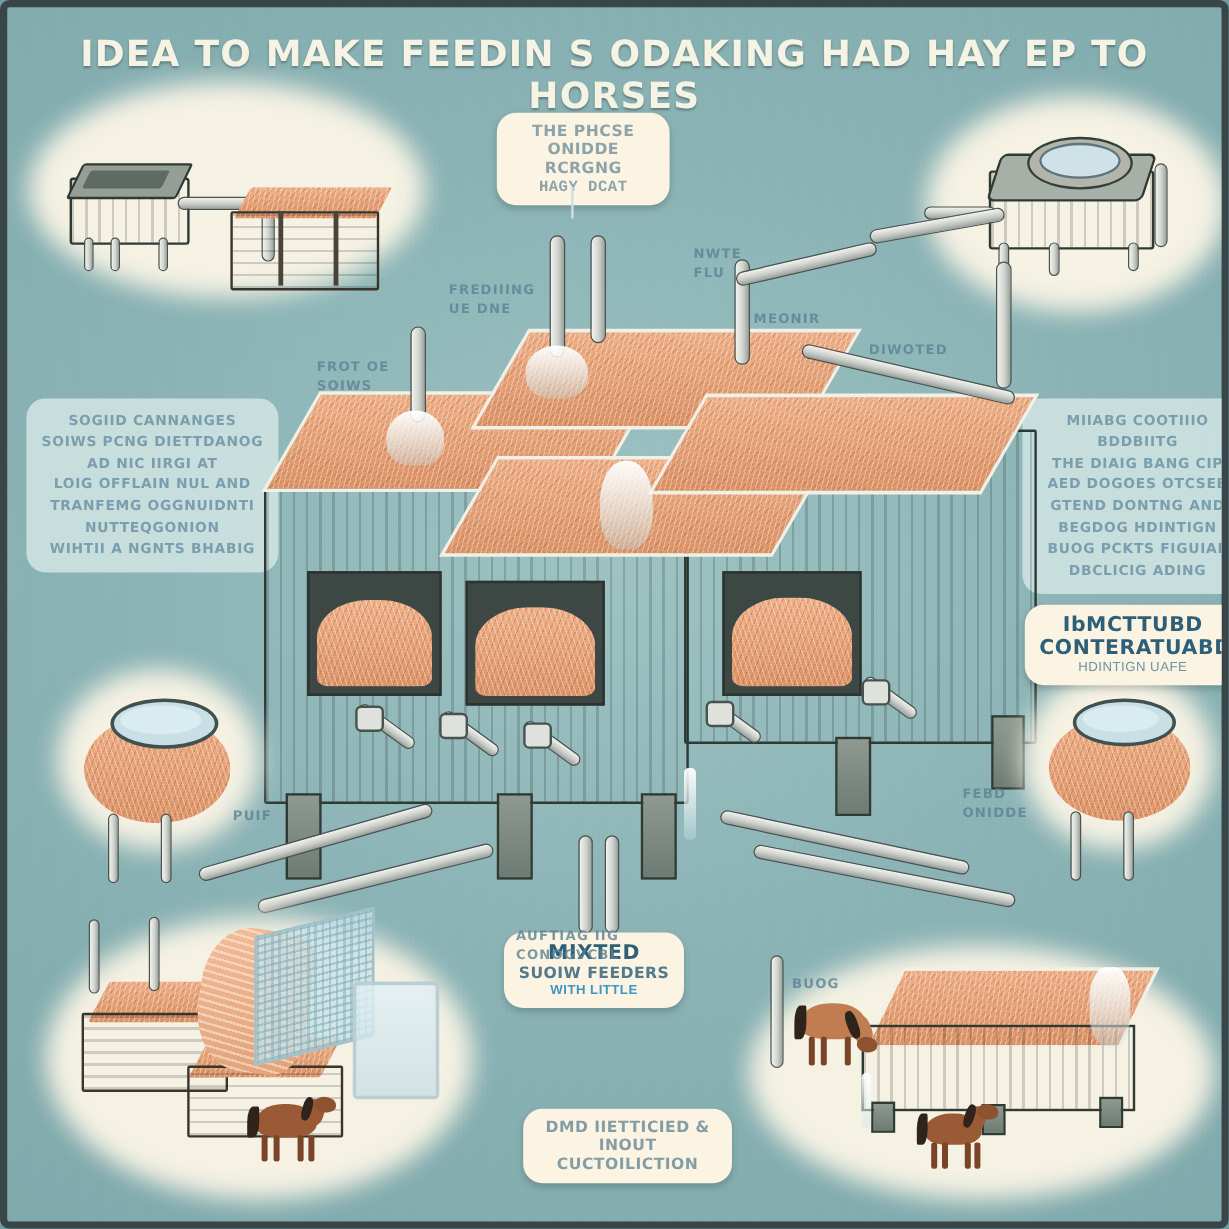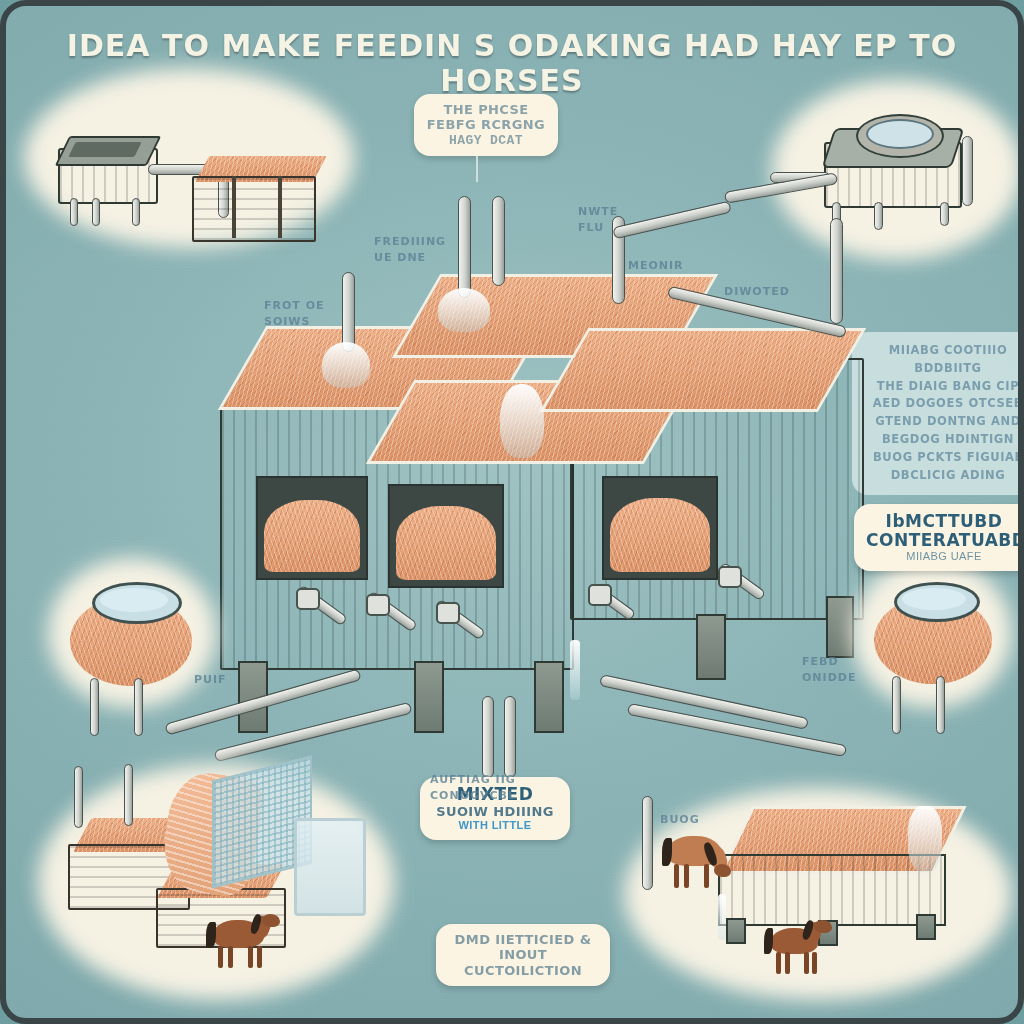--- a/index.html
+++ b/index.html
@@ -2,21 +2,21 @@
 <html><head>
 <meta charset="utf-8">
 <title>Hay Soaking Infographic</title>
 <style>
   html,body{margin:0;padding:0;background:#6f9ea1;}
   body{font-family:"Liberation Sans",sans-serif;}
   #page{
     position:relative;width:1024px;height:1024px;overflow:hidden;
     background:
       radial-gradient(ellipse 900px 700px at 50% 45%, #9fc3c3 0%, #8cb4b6 45%, #7fa9ac 100%);
-    border:6px solid #3a4548;border-radius:26px;box-sizing:border-box;
+    border:6px solid #3a4548;border-radius:8px;box-sizing:border-box;
   }
   #grain{position:absolute;inset:0;pointer-events:none;opacity:.22;
     background-image:
       repeating-linear-gradient(0deg, rgba(255,255,255,.05) 0 1px, transparent 1px 3px),
       repeating-linear-gradient(90deg, rgba(0,0,0,.04) 0 1px, transparent 1px 4px);}
 
   
   .title{
     position:absolute;left:0;right:0;top:22px;text-align:center;
     font-size:30px;letter-spacing:1px;font-weight:bold;color:#f4f3e4;
@@ -108,26 +108,35 @@
     <div style="position:absolute;left:54px;top:13px;width:64px;height:26px;background:#cfe2e8;border:2px solid #5c7680;border-radius:50%;"></div>
     <div class="pipe-v" style="left:20px;top:96px;width:7px;height:22px;"></div>
     <div class="pipe-v" style="left:62px;top:96px;width:7px;height:26px;"></div>
     <div class="pipe-v" style="left:128px;top:96px;width:7px;height:22px;"></div>
     <div class="pipe" style="left:-42px;top:66px;width:58px;height:9px;"></div>
     <div class="pipe-v" style="left:150px;top:30px;width:9px;height:68px;"></div>
   </div>
 
   <div class="callout" style="left:408px;top:88px;width:120px;">
     <div class="l2" style="opacity:.65;">THE PHCSE</div>
-    <div class="l2" style="opacity:.65;">FEBFG RCRGNG</div>
+    <div class="l2" style="opacity:.65;">ONIDDE RCRGNG</div>
     <div class="l2" style="opacity:.65;font-family:Liberation Mono, monospace;">HAGY DCAT</div>
   </div>
   <div class="leader" style="left:470px;top:150px;width:2px;height:26px;"></div>
 
 
+  <div class="panel" style="left:16px;top:326px;width:186px;">
+    <div>SOGIID CANNANGES</div>
+    <div>SOIWS PCNG DIETTDANOG</div>
+    <div>AD NIC IIRGI AT</div>
+    <div>LOIG OFFLAIN NUL AND</div>
+    <div>TRANFEMG OGGNUIDNTI</div>
+    <div>NUTTEQGONION</div>
+    <div>WIHTII A NGNTS BHABIG</div>
+  </div>
 
   <div class="panel" style="left:846px;top:326px;width:168px;">
     <div>MIIABG COOTIIIO</div>
     <div>BDDBIITG</div>
     <div>THE DIAIG BANG CIP</div>
     <div>AED DOGOES OTCSEB</div>
     <div>GTEND DONTNG AND</div>
     <div>BEGDOG HDINTIGN</div>
     <div>BUOG PCKTS FIGUIAE</div>
     <div>DBCLICIG ADING</div>
@@ -207,21 +216,21 @@
     <div class="hay" style="position:absolute;left:2px;top:18px;width:118px;height:88px;border-radius:50%;"></div>
     <div style="position:absolute;left:22px;top:4px;width:80px;height:34px;background:#c9dfe6;border:3px solid #40514f;border-radius:50%;"></div>
     <div style="position:absolute;left:30px;top:10px;width:64px;height:22px;background:#d8ecf1;border-radius:50%;"></div>
   </div>
   <div class="pipe-v" style="left:886px;top:670px;width:7px;height:56px;"></div>
   <div class="pipe-v" style="left:930px;top:670px;width:7px;height:56px;"></div>
 
   <div class="callout" style="left:848px;top:498px;width:156px;">
     <div class="l1">IbMCTTUBD</div>
     <div class="l1">CONTERATUABD</div>
-    <div class="l3">MIIABG UAFE</div>
+    <div class="l3">HDINTIGN UAFE</div>
   </div>
 
   <div class="vig-soft" style="left:32px;top:758px;width:356px;height:236px;"></div>
   <div style="position:absolute;left:62px;top:812px;width:130px;height:92px;">
     <div class="hay" style="position:absolute;left:14px;top:0;width:110px;height:34px;transform:skewX(-28deg);border-radius:3px;"></div>
     <div class="wood woodlines" style="position:absolute;left:0;top:26px;width:118px;height:62px;border-radius:2px;"></div>
   </div>
   <div style="position:absolute;left:150px;top:852px;width:140px;height:90px;">
     <div class="hay" style="position:absolute;left:10px;top:6px;width:110px;height:34px;transform:skewX(-28deg);border-radius:3px;"></div>
     <div class="wood woodlines" style="position:absolute;left:0;top:30px;width:126px;height:56px;border-radius:2px;"></div>
@@ -284,21 +293,21 @@
     <div class="h-mane" style="left:42px;top:-2px;width:8px;height:20px;transform:rotate(18deg);"></div>
     <div class="h-tail" style="left:2px;top:6px;width:9px;height:26px;"></div>
     <div class="h-leg" style="left:14px;top:30px;width:5px;height:22px;"></div>
     <div class="h-leg" style="left:23px;top:30px;width:5px;height:22px;"></div>
     <div class="h-leg" style="left:42px;top:30px;width:5px;height:22px;"></div>
     <div class="h-leg" style="left:50px;top:30px;width:5px;height:22px;"></div>
   </div>
 
   <div class="callout" style="left:414px;top:771px;width:126px;">
     <div class="l1">MIXTED</div>
-    <div class="l2">SUOIW HDIIING</div>
+    <div class="l2">SUOIW FEEDERS</div>
     <div class="l3" style="color:#3f97c9;font-weight:bold;">WITH LITTLE</div>
   </div>
   <div class="callout" style="left:430px;top:918px;width:150px;">
     <div class="l2" style="opacity:.7;">DMD IIETTICIED &amp;</div>
     <div class="l2" style="opacity:.7;text-align:center;">INOUT CUCTOILICTION</div>
   </div>
   <div class="caption" style="left:430px;top:978px;width:160px;"></div>
 
   <div class="inline-label" style="left:368px;top:228px;white-space:pre;">FREDIIING
 UE DNE</div>

